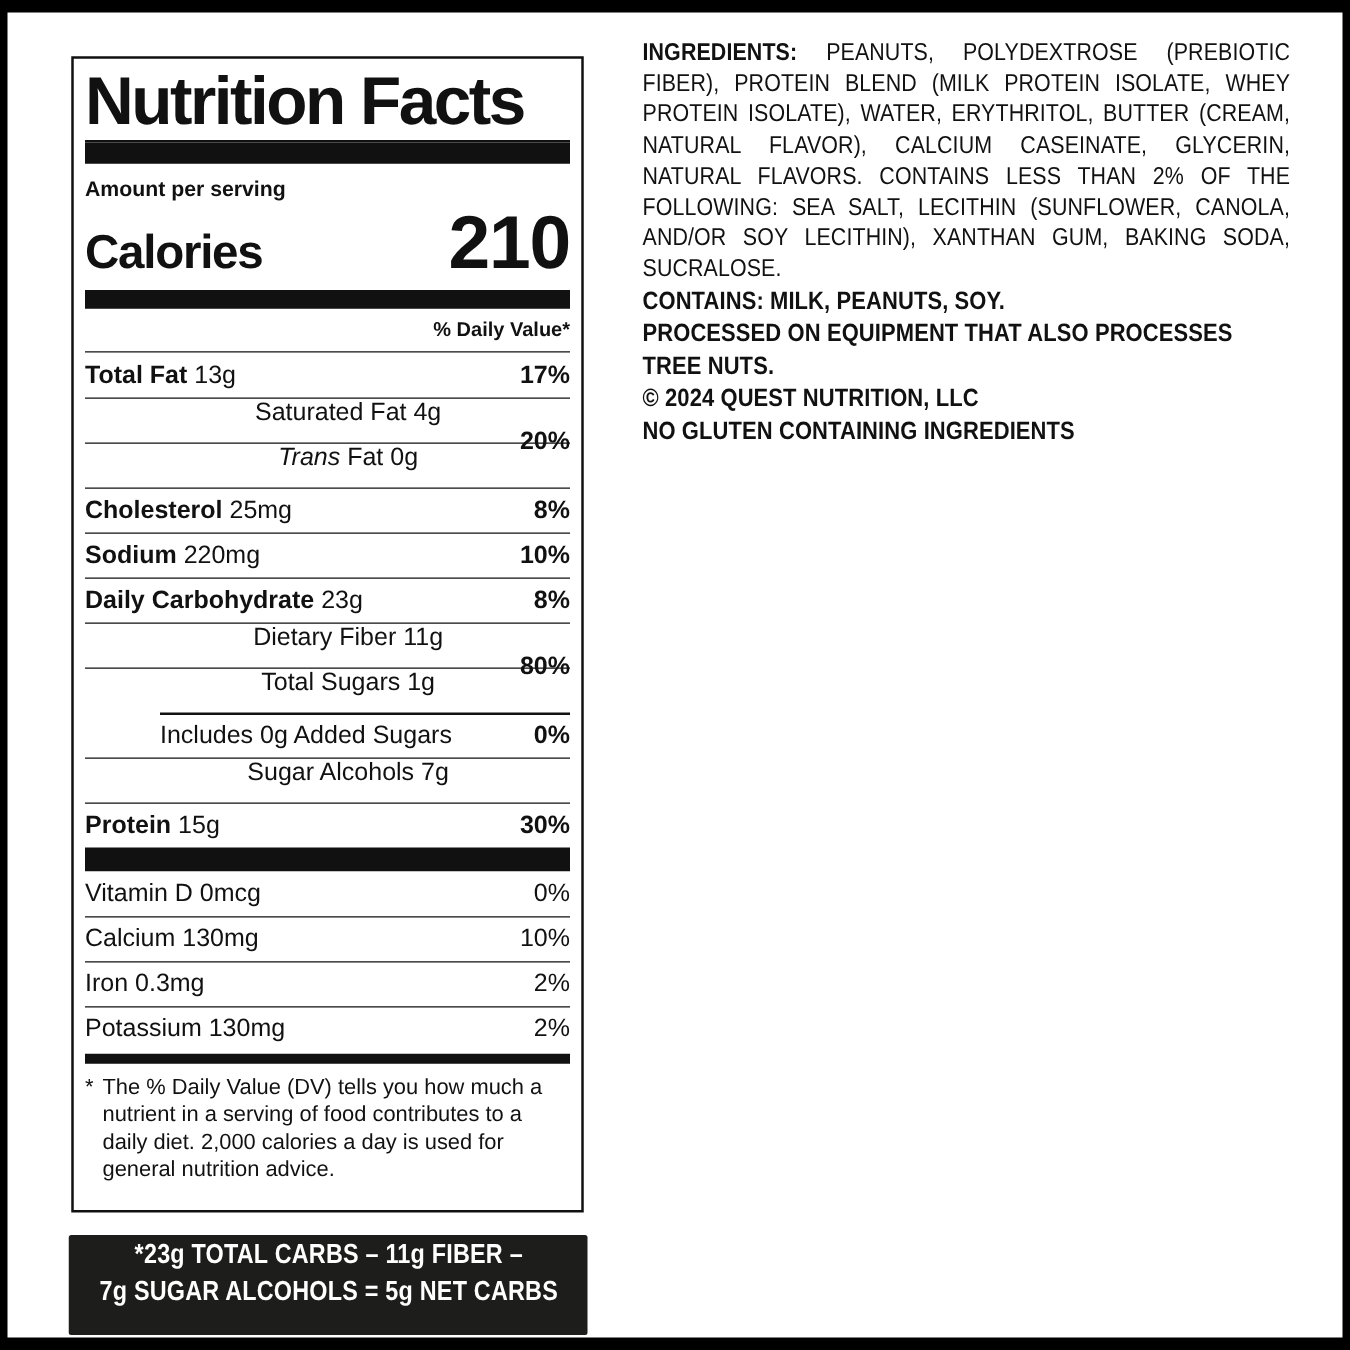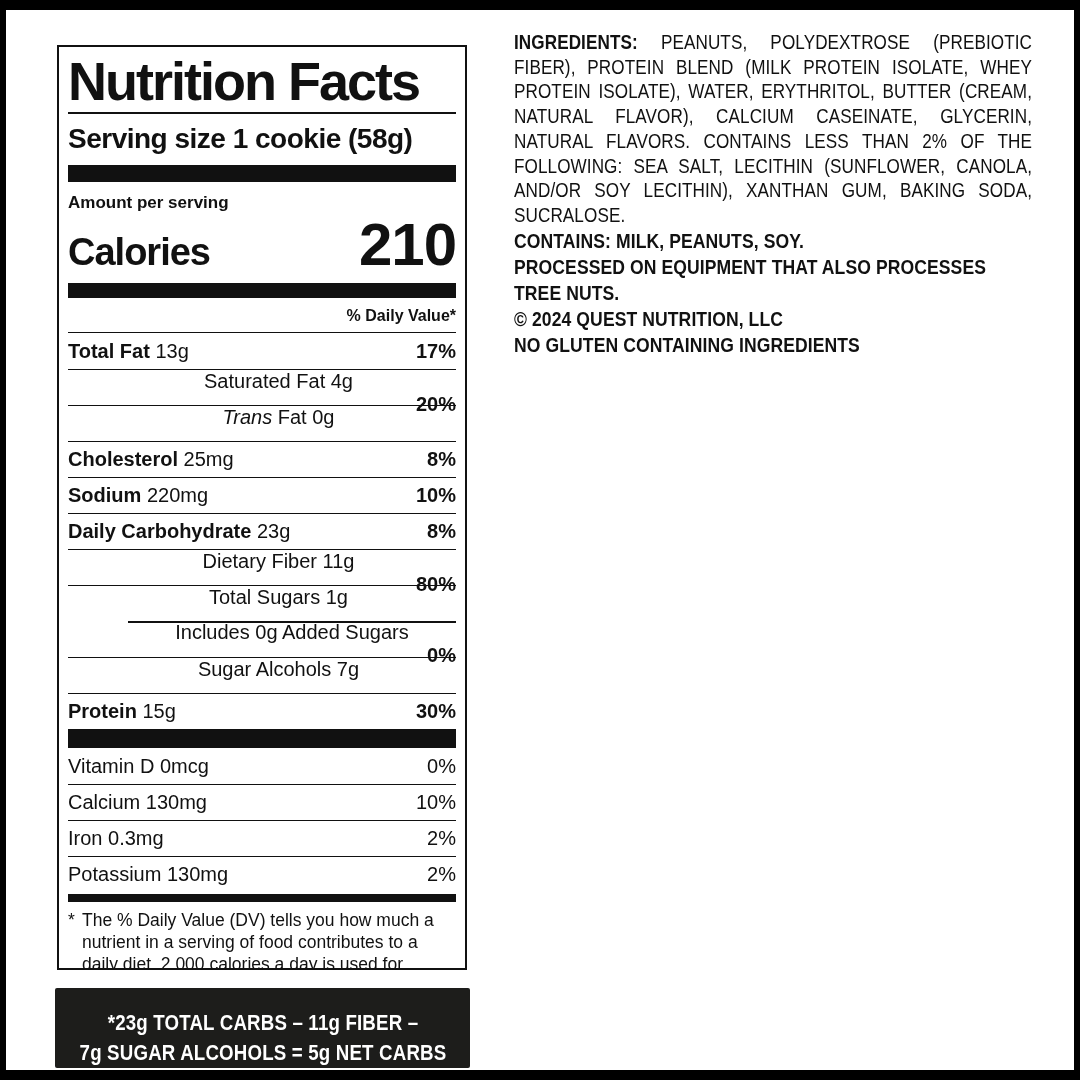--- a/index.html
+++ b/index.html
@@ -49,36 +49,36 @@
   }
   .nrow{
     display:flex;align-items:center;height:36px;font-size:20px;
     border-top:1.5px solid #111;box-sizing:border-box;white-space:nowrap;
   }
   .nrow:first-child{border-top:none;gap:14px;}
   .nrow .left{display:inline-block;}
   .nrow .dv{margin-left:auto;}
   .nrow .dv.b{font-weight:bold;}
   .nrow.ind1{padding-left:33px;flex-direction:column;}
-  .nrow.ind2{padding-left:60px;flex-direction:column;}
+  .nrow.ind2{padding-left:60px;}
   .nrow.rule-indent{border-top:none;position:relative;}
   .nrow.rule-indent::before{
     content:"";position:absolute;top:0;left:60px;right:0;height:1.5px;background:#111;
   }
   .nname-b{font-weight:bold;}
   .footnote{
     display:flex;font-size:17.5px;line-height:22px;padding-top:7px;
   }
   .footnote .ast{width:14px;flex:none;}
   .footnote .ftext{flex:1;}
   
   .netcarbs{
     position:absolute;left:49px;top:978px;width:415px;height:80px;
     background:#1d1d1b;border-radius:2px;color:#fff;
-    display:flex;align-items:flex-end;justify-content:center;
+    display:flex;align-items:flex-start;justify-content:center;
   }
   .nc-inner{
     width:488px;margin:0 -37px;
     transform:scaleX(0.85);transform-origin:50% 50%;
     text-align:center;font-weight:bold;font-size:22px;line-height:30px;
     letter-spacing:0.2px;white-space:nowrap;
   }
   
   .right-col{
     position:absolute;left:508px;top:20px;width:590px;
@@ -96,21 +96,20 @@
   .processed{max-width:565px;}
 </style>
 </head>
 <body>
 
 <div class="frame">
 
   <div class="panel">
     <div class="nf-title">Nutrition Facts</div>
     <div class="rule"></div>
-    <div class="nf-serving">Serving size 1 cookie (58g)</div>
     <div class="bar h17"></div>
     <div class="nf-amount">Amount per serving</div>
     <div class="nf-cal-row">
       <span class="nf-cal-label">Calories</span>
       <span class="nf-cal-value">210</span>
     </div>
     <div class="bar h15"></div>
     <div class="nf-dv-header">% Daily Value*</div>
     <div id="nutrient-rows">
         <div class="nrow">

